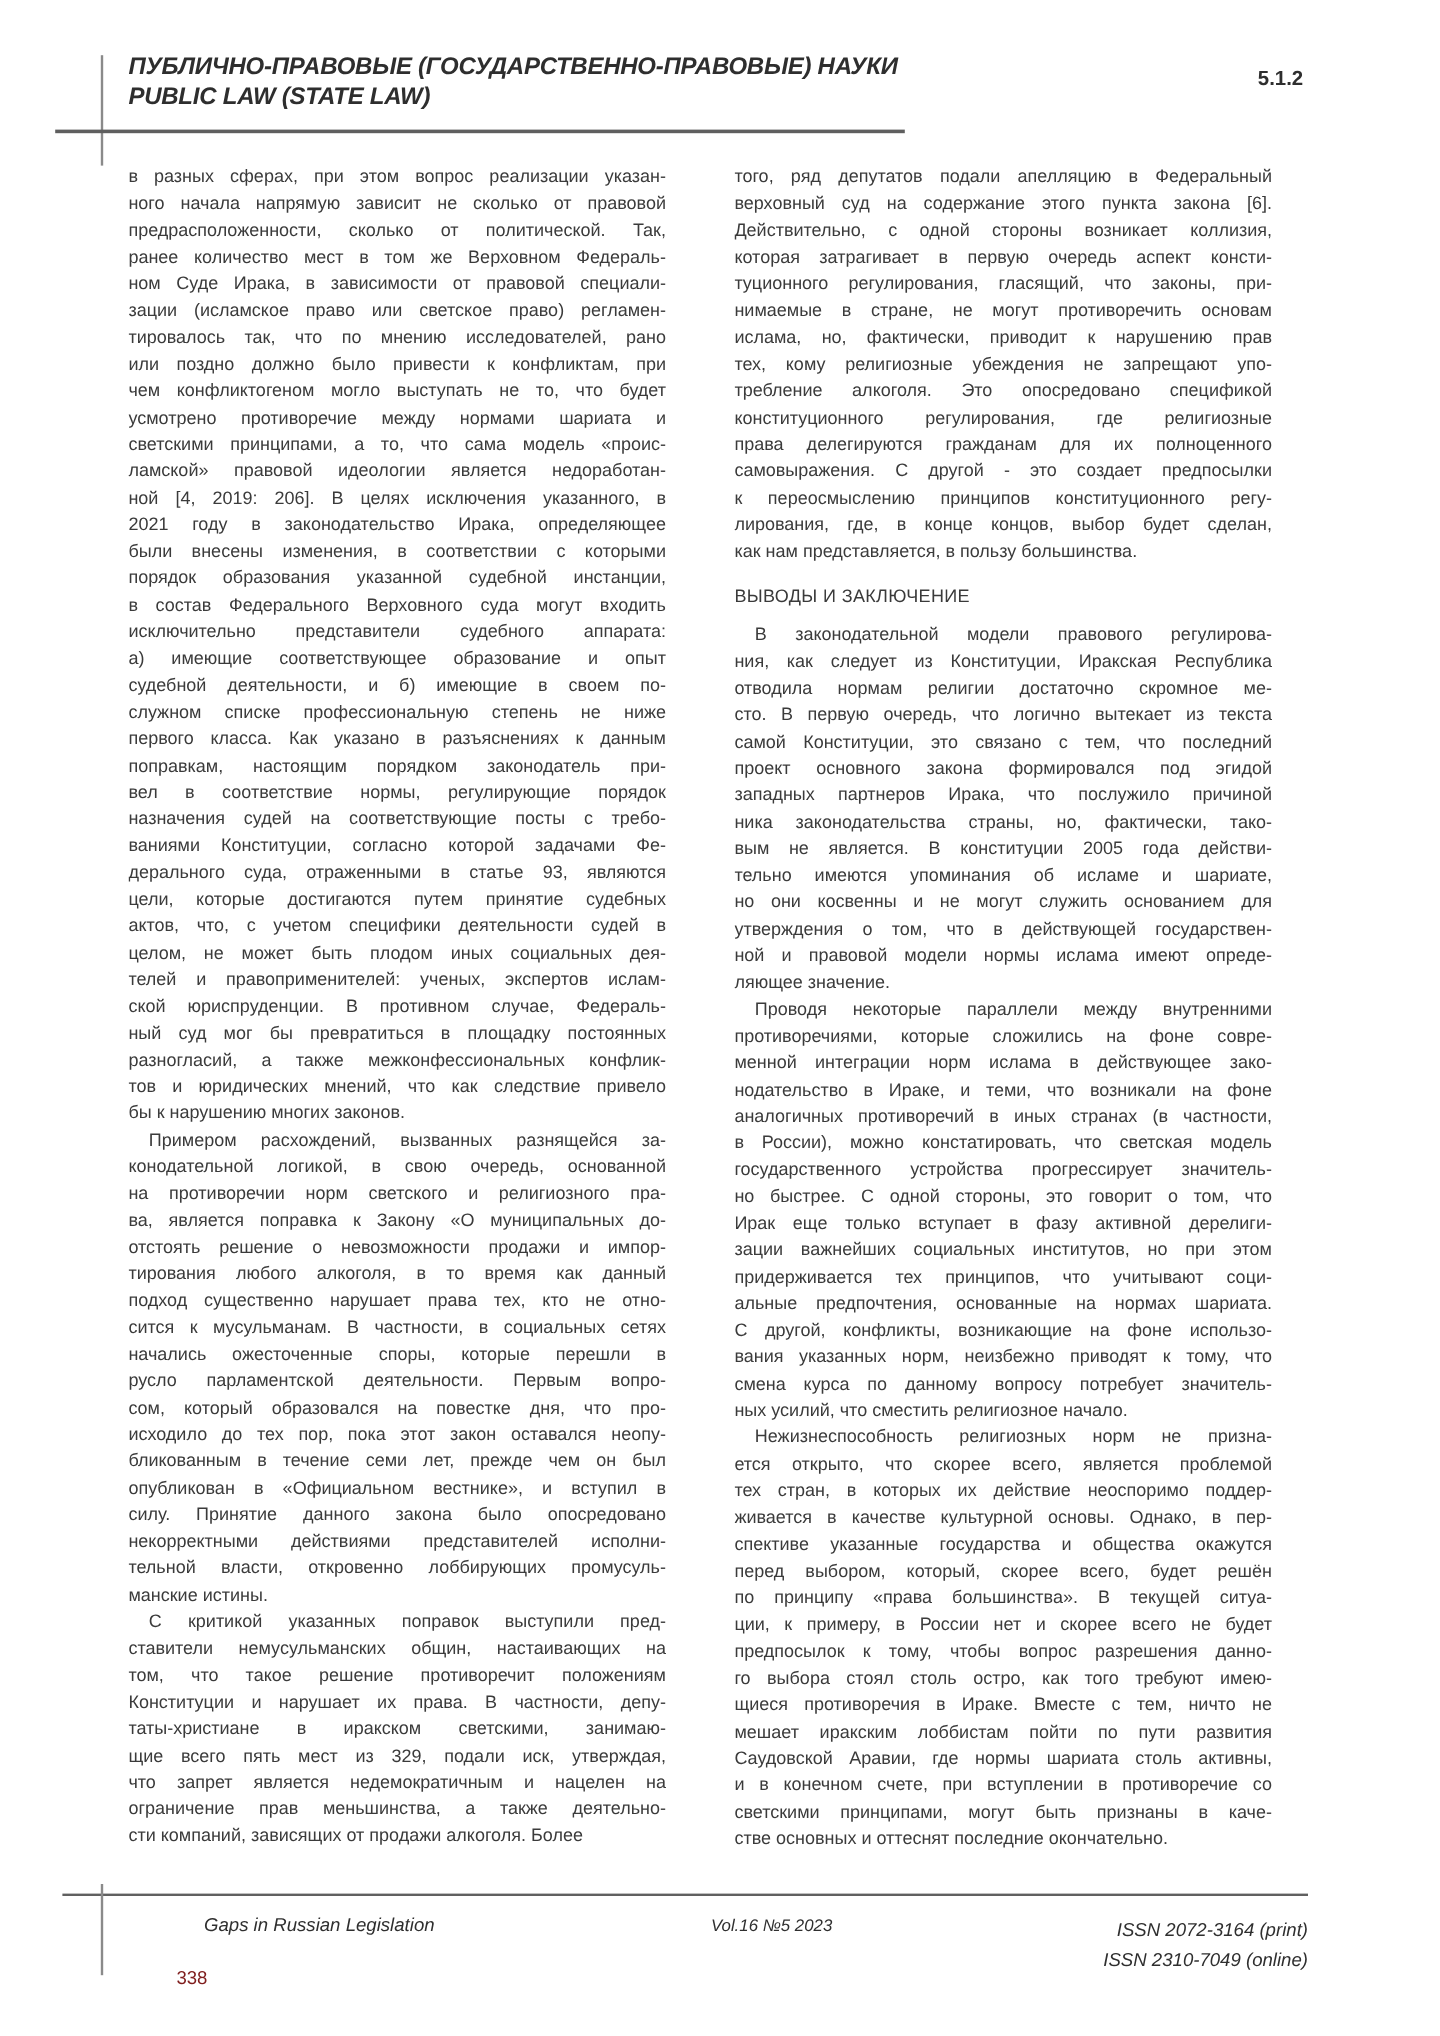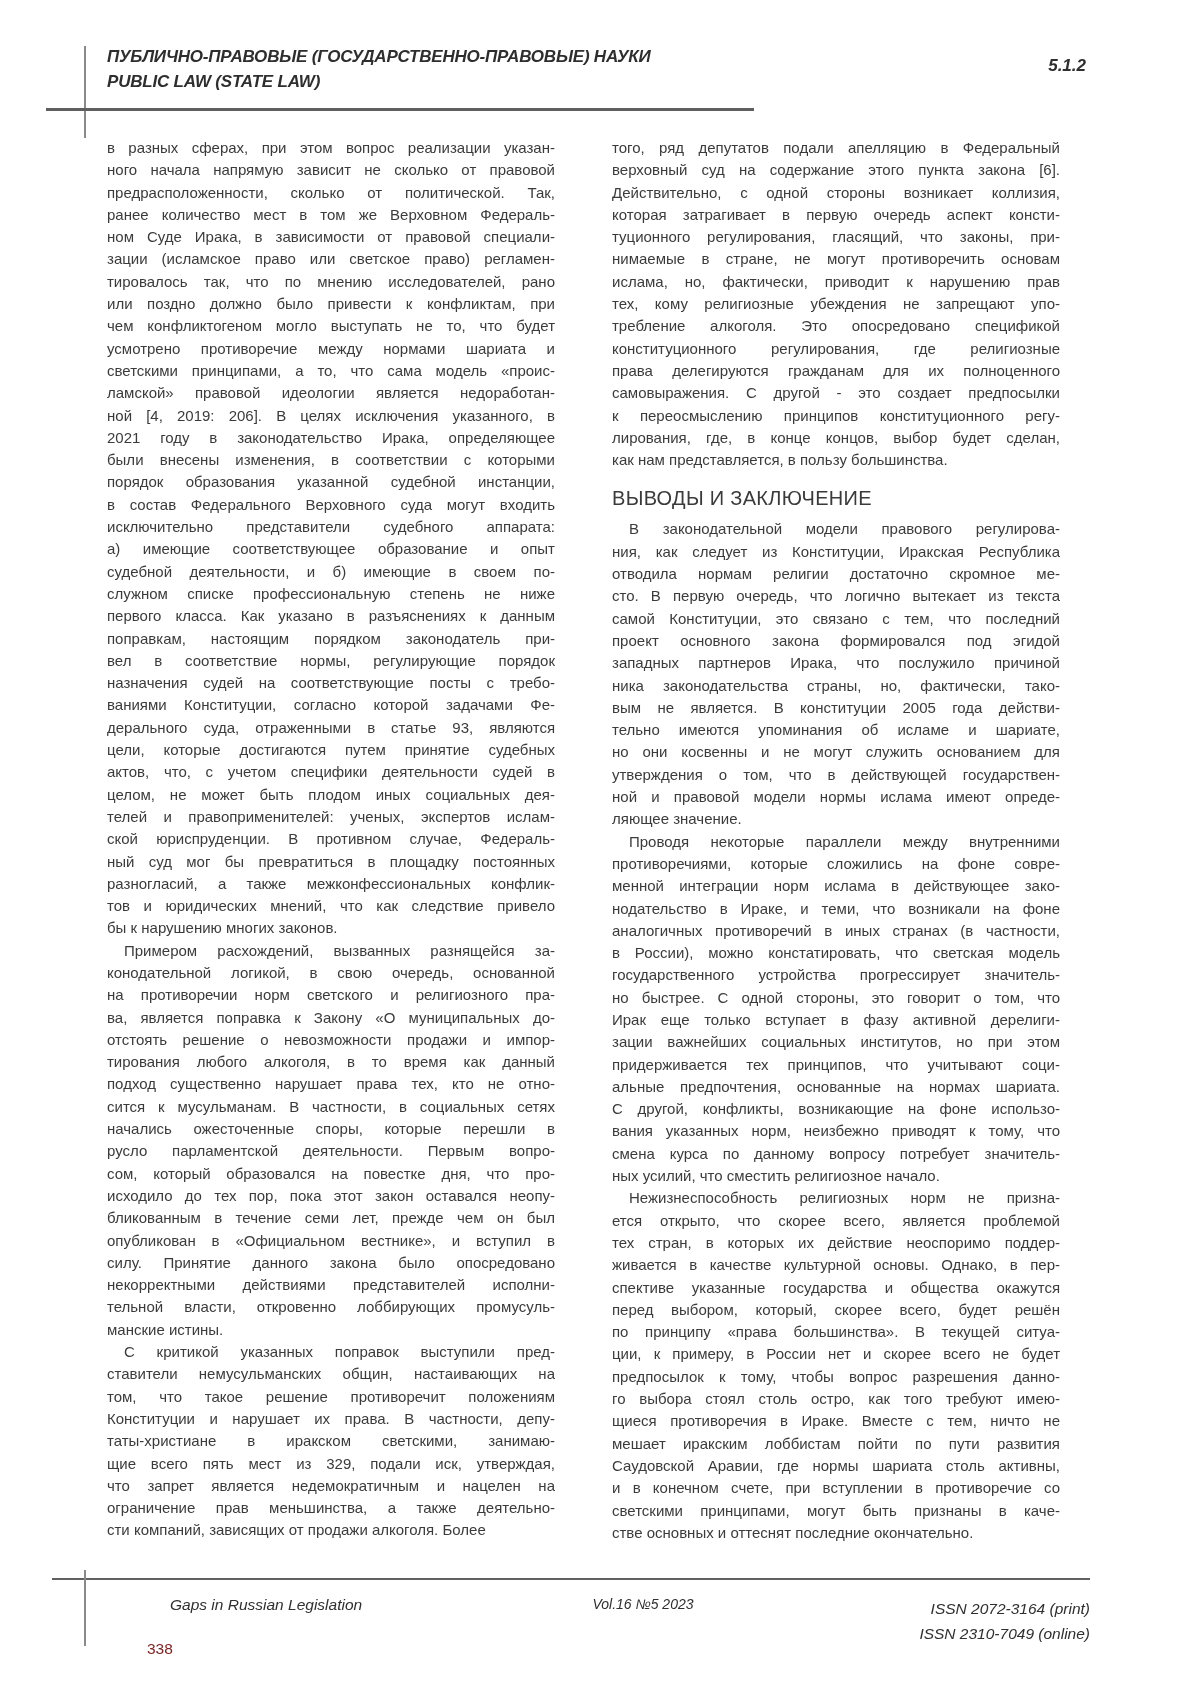--- a/index.html
+++ b/index.html
@@ -10,30 +10,29 @@
     background: #ffffff;
     font-family: "Liberation Sans", sans-serif;
     overflow: hidden;
   }
   .header-title {
     position: absolute;
     left: 107px;
     top: 44px;
     font-style: italic;
     font-weight: bold;
-    font-size: 17px;
+    font-size: 20px;
     line-height: 25px;
     color: #2e2e2e;
     letter-spacing: -0.2px;
   }
   .section-code {
     position: absolute;
     top: 56px;
     right: 114px;
-    font-style: italic;
     font-weight: bold;
     font-size: 17px;
     color: #2e2e2e;
     margin-left: 27px;
   }
   .header-rule {
     position: absolute;
     left: 46px;
     top: 108px;
     width: 708px;
@@ -62,21 +61,21 @@
   .line {
     text-align: justify;
     text-align-last: justify;
     height: 22.3px;
     overflow: hidden;
     white-space: normal;
   }
   .line.last   { text-align-last: left; }
   .line.indent { text-indent: 17px; }
   .section-heading {
-    font-size: 20px;
+    font-size: 15px;
     line-height: 26px;
     margin: 14px 0 7px 0;
     color: #3a3a3a;
     font-weight: normal;
     letter-spacing: 0.3px;
   }
 
   .footer-rule {
     position: absolute;
     left: 52px;

